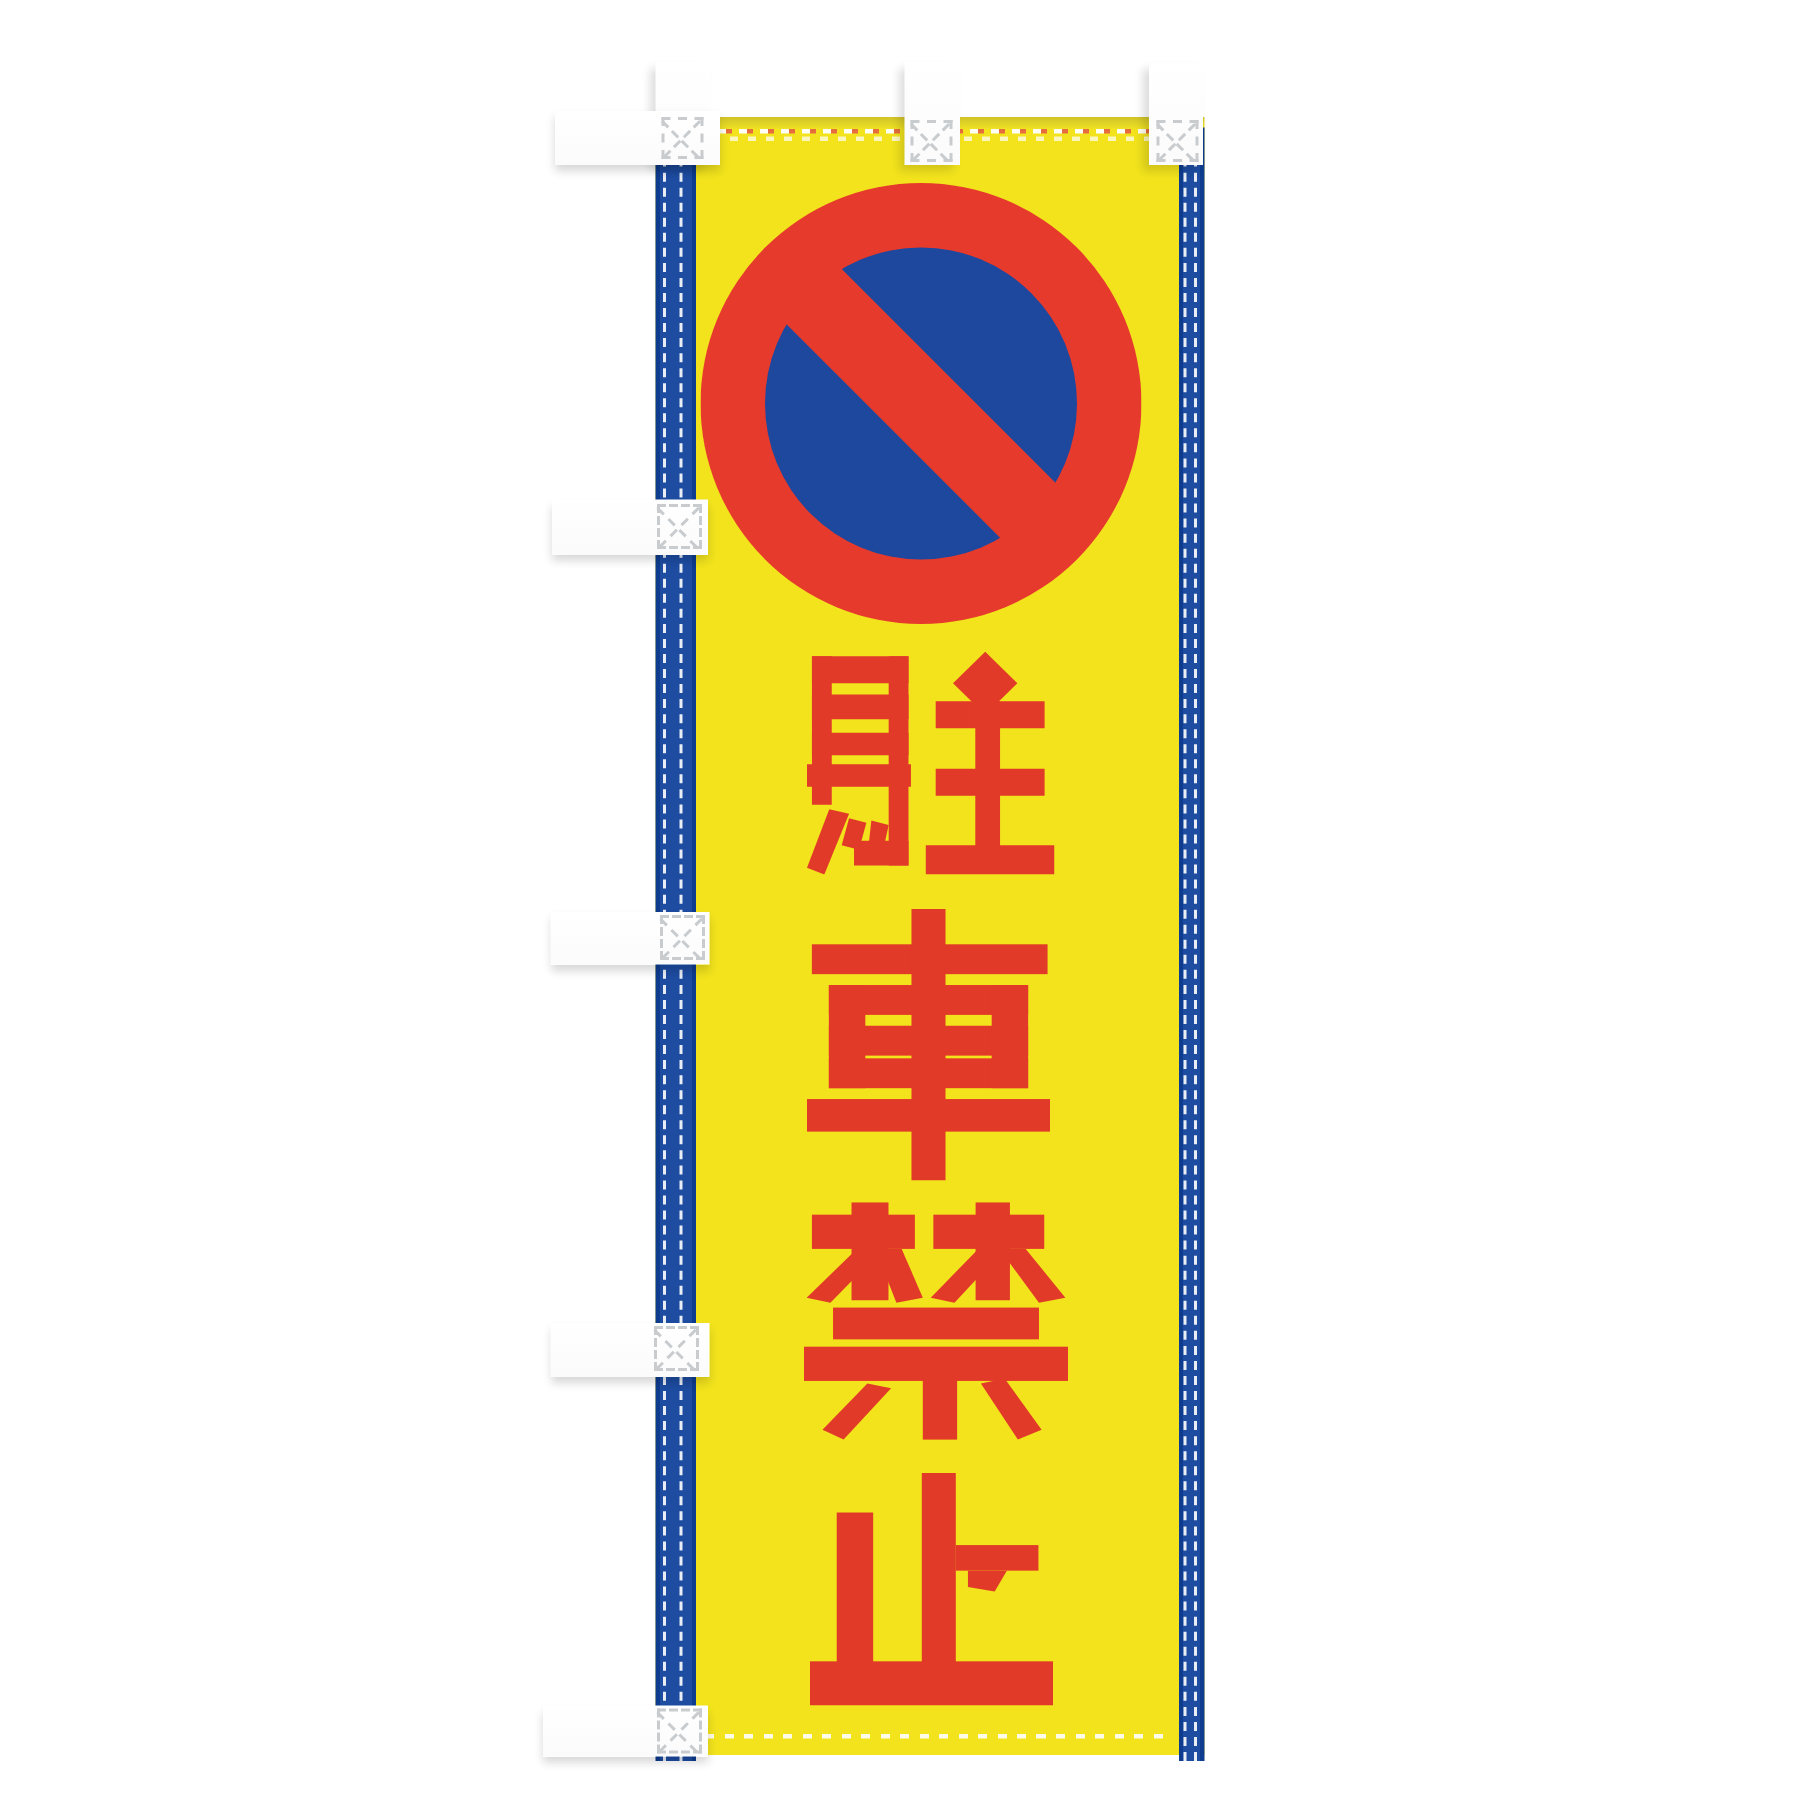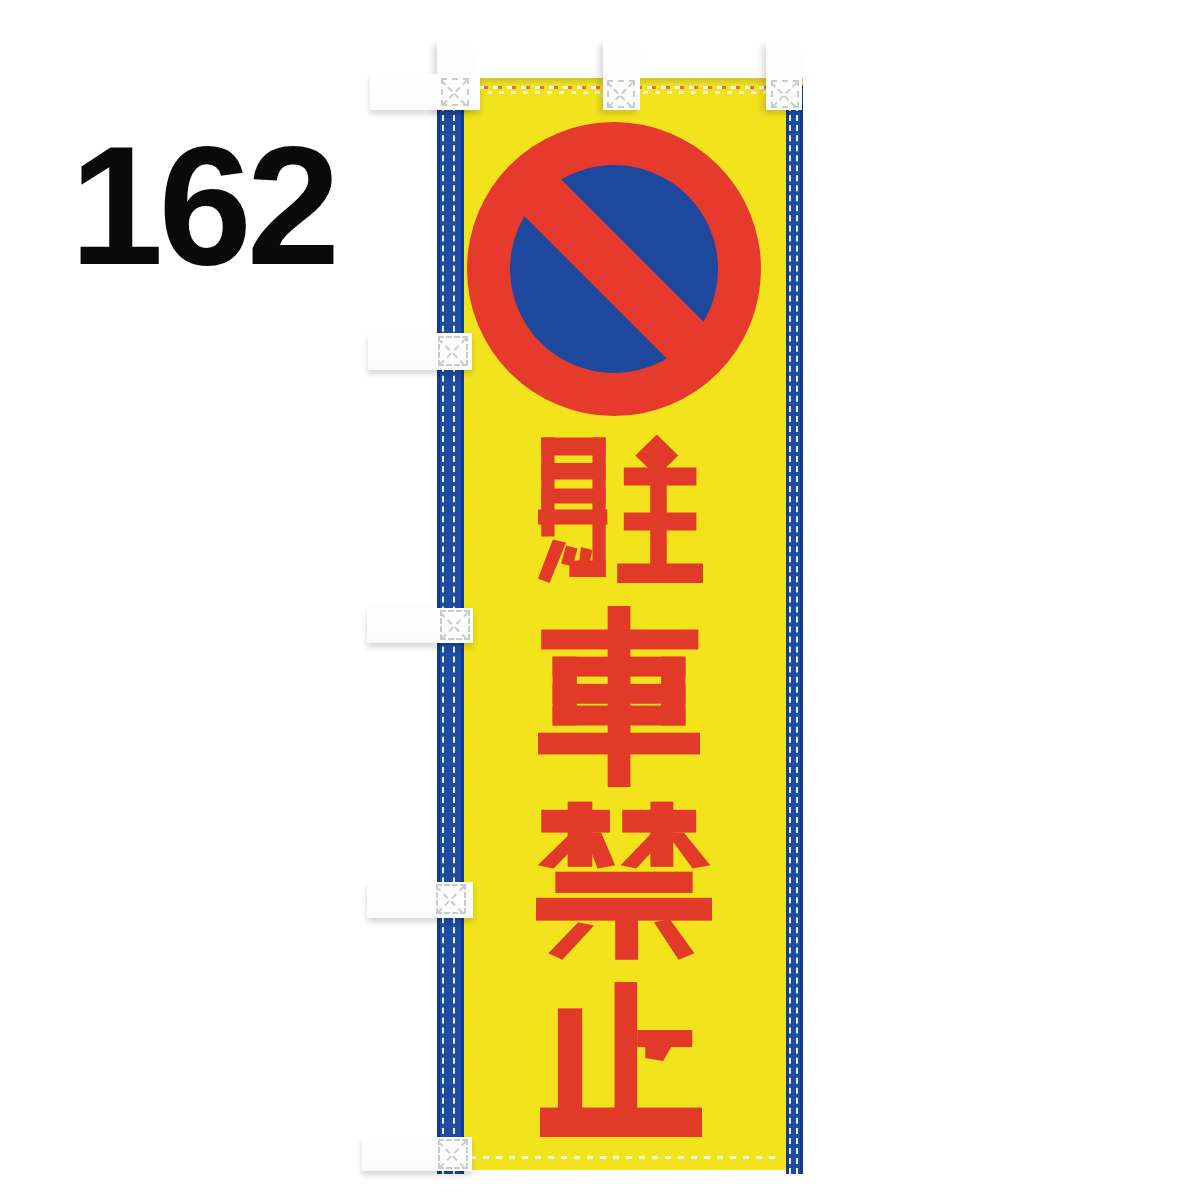--- a/index.html
+++ b/index.html
@@ -71,21 +71,20 @@
   #xbox-s2{left:438px;top:336px;width:30px;height:30px;}
   #xbox-s3{left:440px;top:610px;width:30px;height:30px;}
   #xbox-s4{left:436px;top:884px;width:30px;height:30px;}
   #xbox-s5{left:438px;top:1139px;width:30px;height:30px;}
 </style>
 </head>
 <body>
 
 <div id="stage">
 
-  <div id="item-number">162</div>
 
   <figure id="banner" style="margin:0;" aria-label="駐車禁止">
 
     <div class="hem" id="hem-top-1"></div>
     <div class="hem" id="hem-top-2"></div>
     <div class="hem" id="hem-bottom"></div>
 
     <div class="band" id="band-left"></div>
     <div class="band" id="band-right"></div>
 

